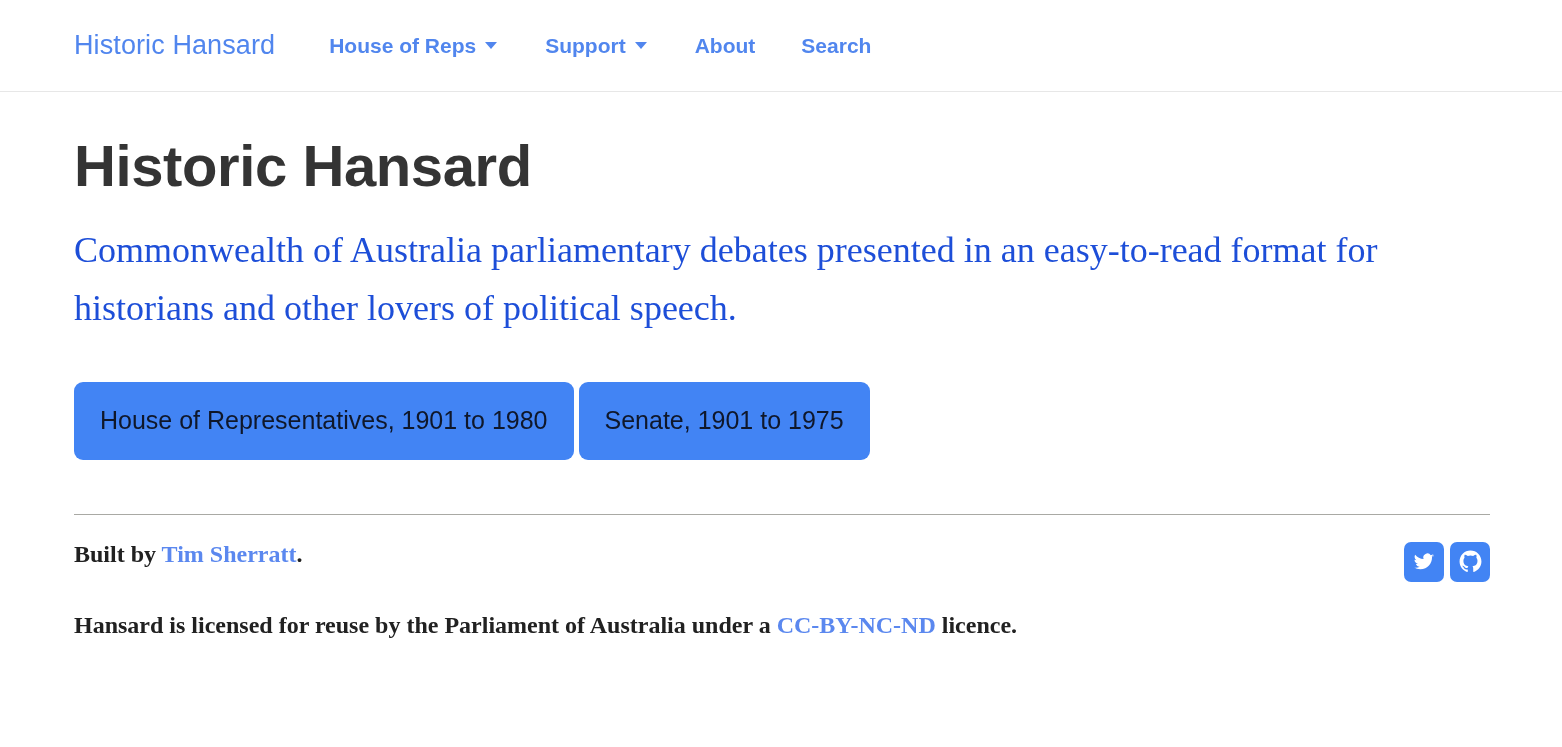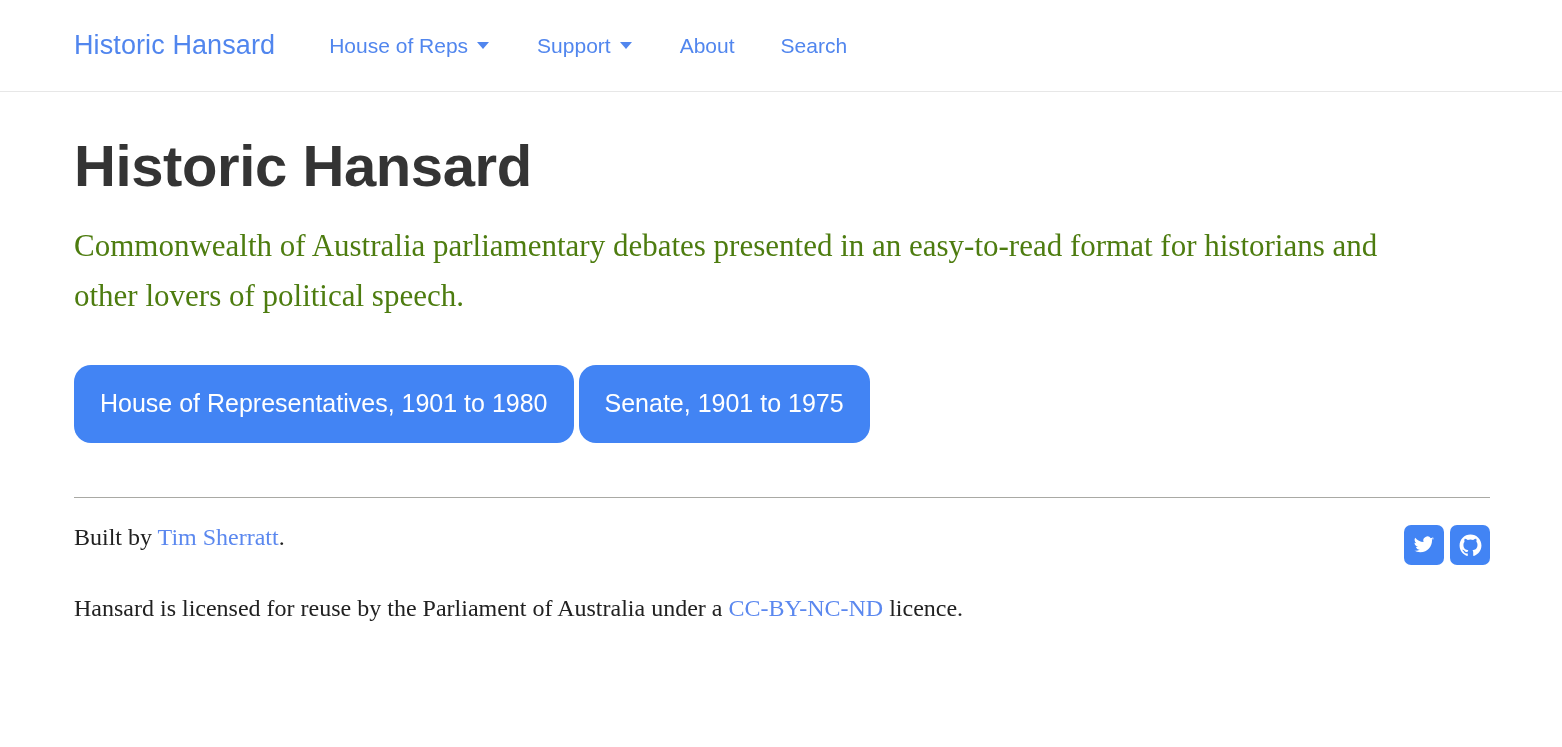--- a/index.html
+++ b/index.html
@@ -41,21 +41,21 @@
     color: #5186ee;
     letter-spacing: 0.1px;
     text-decoration: none;
     white-space: nowrap;
     cursor: pointer;
     line-height: 1;
   }
   .nav-item {
     font-family: "Liberation Sans", "DejaVu Sans", sans-serif;
     font-size: 21px;
-    font-weight: 400;
+    font-weight: 700;
     color: #5186ee;
     text-decoration: none;
     white-space: nowrap;
     cursor: pointer;
     line-height: 1;
     display: flex;
     align-items: center;
   }
   .nav-gap-brand { width: 54px; }
   .nav-gap { width: 48px; }
@@ -81,55 +81,56 @@
     font-size: 58px;
     font-weight: bold;
     color: #343434;
     margin: 0;
     padding-top: 42px;
     letter-spacing: -0.4px;
     line-height: 1.12;
   }
   .lead {
     font-family: "Liberation Serif", "DejaVu Serif", serif;
-    font-size: 31px;
+    font-size: 36px;
     font-weight: 400;
-    color: #4d7c0f;
+    color: #1d4ed8;
     line-height: 1.62;
     margin: 0;
     padding-top: 22px;
     max-width: 1330px;
   }
 
   
   .btn-row {
     display: flex;
     align-items: flex-start;
     padding-top: 44px;
   }
   .btn {
     font-family: "Liberation Sans", "DejaVu Sans", sans-serif;
     font-size: 25px;
     font-weight: 400;
-    color: #ffffff;
+    color: #0f172a;
     background: #4284f4;
     border: none;
-    border-radius: 17px;
+    border-radius: 9px;
     padding: 26px 26px 27px 26px;
     line-height: 1;
     cursor: pointer;
     white-space: nowrap;
     text-decoration: none;
     display: inline-block;
   }
   .btn + .btn { margin-left: 5px; }
 
   
   .footer-wrap {
     padding-top: 54px;
+    font-weight: bold;
   }
   .hr {
     border: none;
     border-top: 1px solid #a9a9a4;
     margin: 0 72px 0 74px;
   }
   .footer {
     padding: 22px 72px 0 74px;
     display: flex;
     align-items: flex-start;

